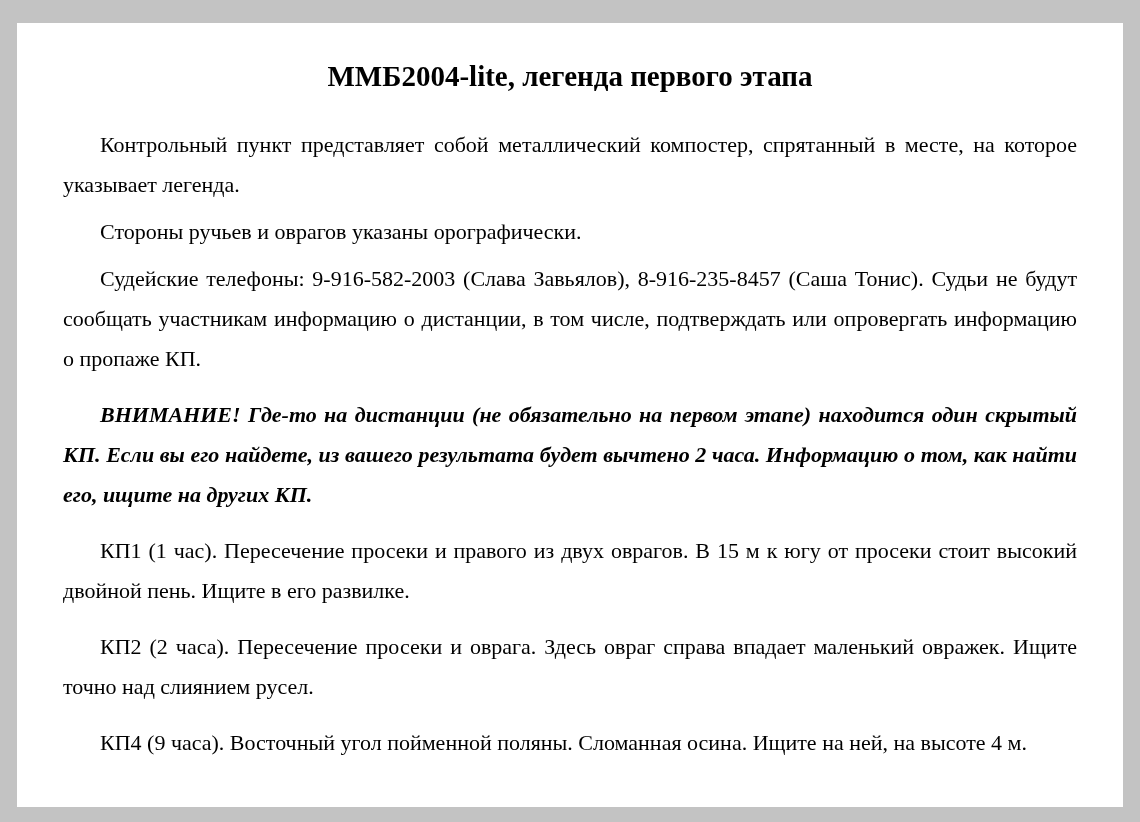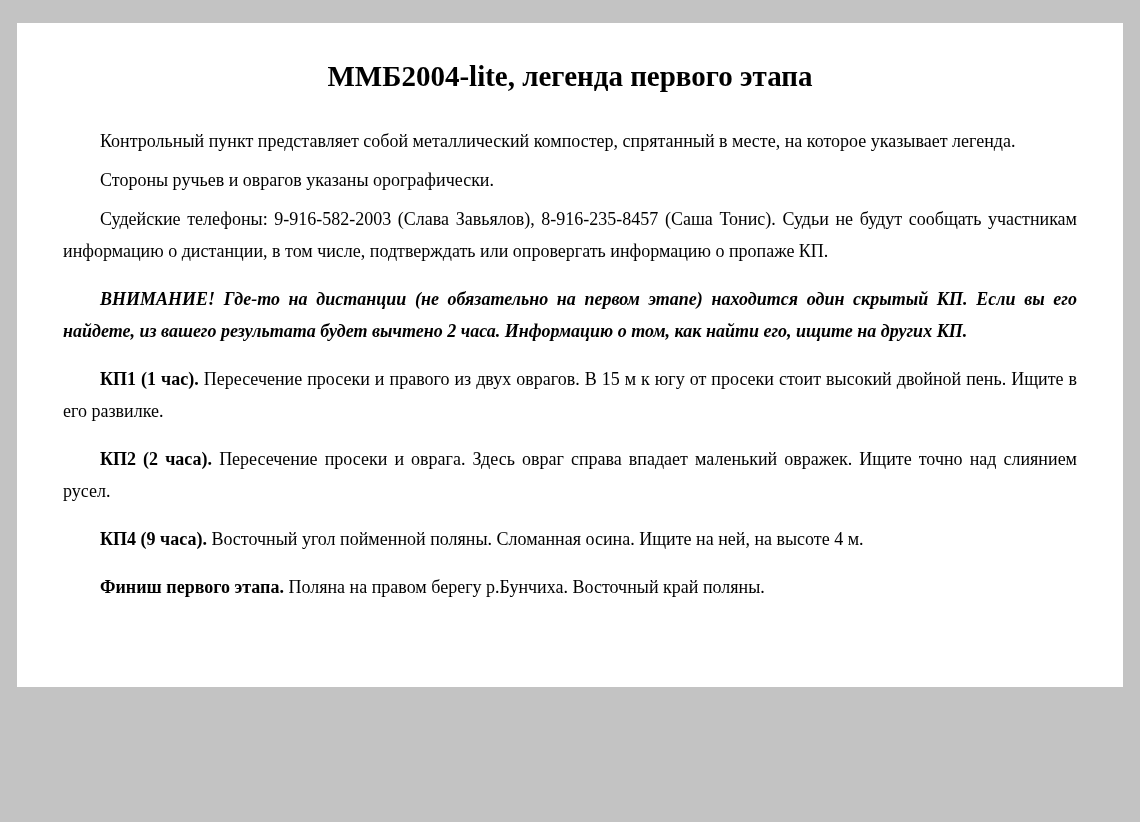--- a/index.html
+++ b/index.html
@@ -13,51 +13,51 @@
     font-family: "Liberation Serif", "DejaVu Serif", serif;
     color: #000;
     position: relative;
     overflow: hidden;
   }
   .page {
     position: absolute;
     left: 17px;
     top: 23px;
     width: 1106px;
-    height: 664px;
+    height: 784px;
     background: #ffffff;
     box-sizing: border-box;
     padding: 36px 46px 0 46px;
   }
   .doc-title {
     font-size: 29px;
     line-height: 35px;
     font-weight: bold;
     text-align: center;
     margin: 0 0 31px 0;
   }
   .para {
-    font-size: 18px;
-    line-height: 32px;
+    font-size: 22px;
+    line-height: 40px;
     text-align: justify;
     text-indent: 37px;
     margin: 7px 0 0 0;
   }
   .para.first {
     margin-top: 0;
   }
   .para.section {
     margin-top: 16px;
   }
   .warning {
     font-weight: bold;
     font-style: italic;
   }
   .cp-label {
-    font-weight: bold;
+    font-weight: normal;
   }
 </style>
 </head>
 <body>
 
 <div class="page">
 
   <h1 class="doc-title">ММБ2004-lite, легенда первого этапа</h1>
 
   <p class="para first">Контрольный пункт представляет собой металлический компостер, спрятанный в месте, на которое указывает легенда.</p>
@@ -68,15 +68,14 @@
 
   <p class="para section warning">ВНИМАНИЕ! Где-то на дистанции (не обязательно на первом этапе) находится один скрытый КП. Если вы его найдете, из вашего результата будет вычтено 2 часа. Информацию о том, как найти его, ищите на других КП.</p>
 
   <p class="para section"><span class="cp-label">КП1 (1 час).</span> <span>Пересечение просеки и правого из двух оврагов. В 15 м к югу от просеки стоит высокий двойной пень. Ищите в его развилке.</span></p>
 
   <p class="para section"><span class="cp-label">КП2 (2 часа).</span> <span>Пересечение просеки и оврага. Здесь овраг справа впадает маленький овражек. Ищите точно над слиянием русел.</span></p>
 
 
   <p class="para section"><span class="cp-label">КП4 (9 часа).</span> <span>Восточный угол пойменной поляны. Сломанная осина. Ищите на ней, на высоте 4 м.</span></p>
 
-  <p class="para section"><span class="cp-label">Финиш первого этапа.</span> <span>Поляна на правом берегу р.Бунчиха. Восточный край поляны.</span></p>
 
 </div>
 
 </body></html>

